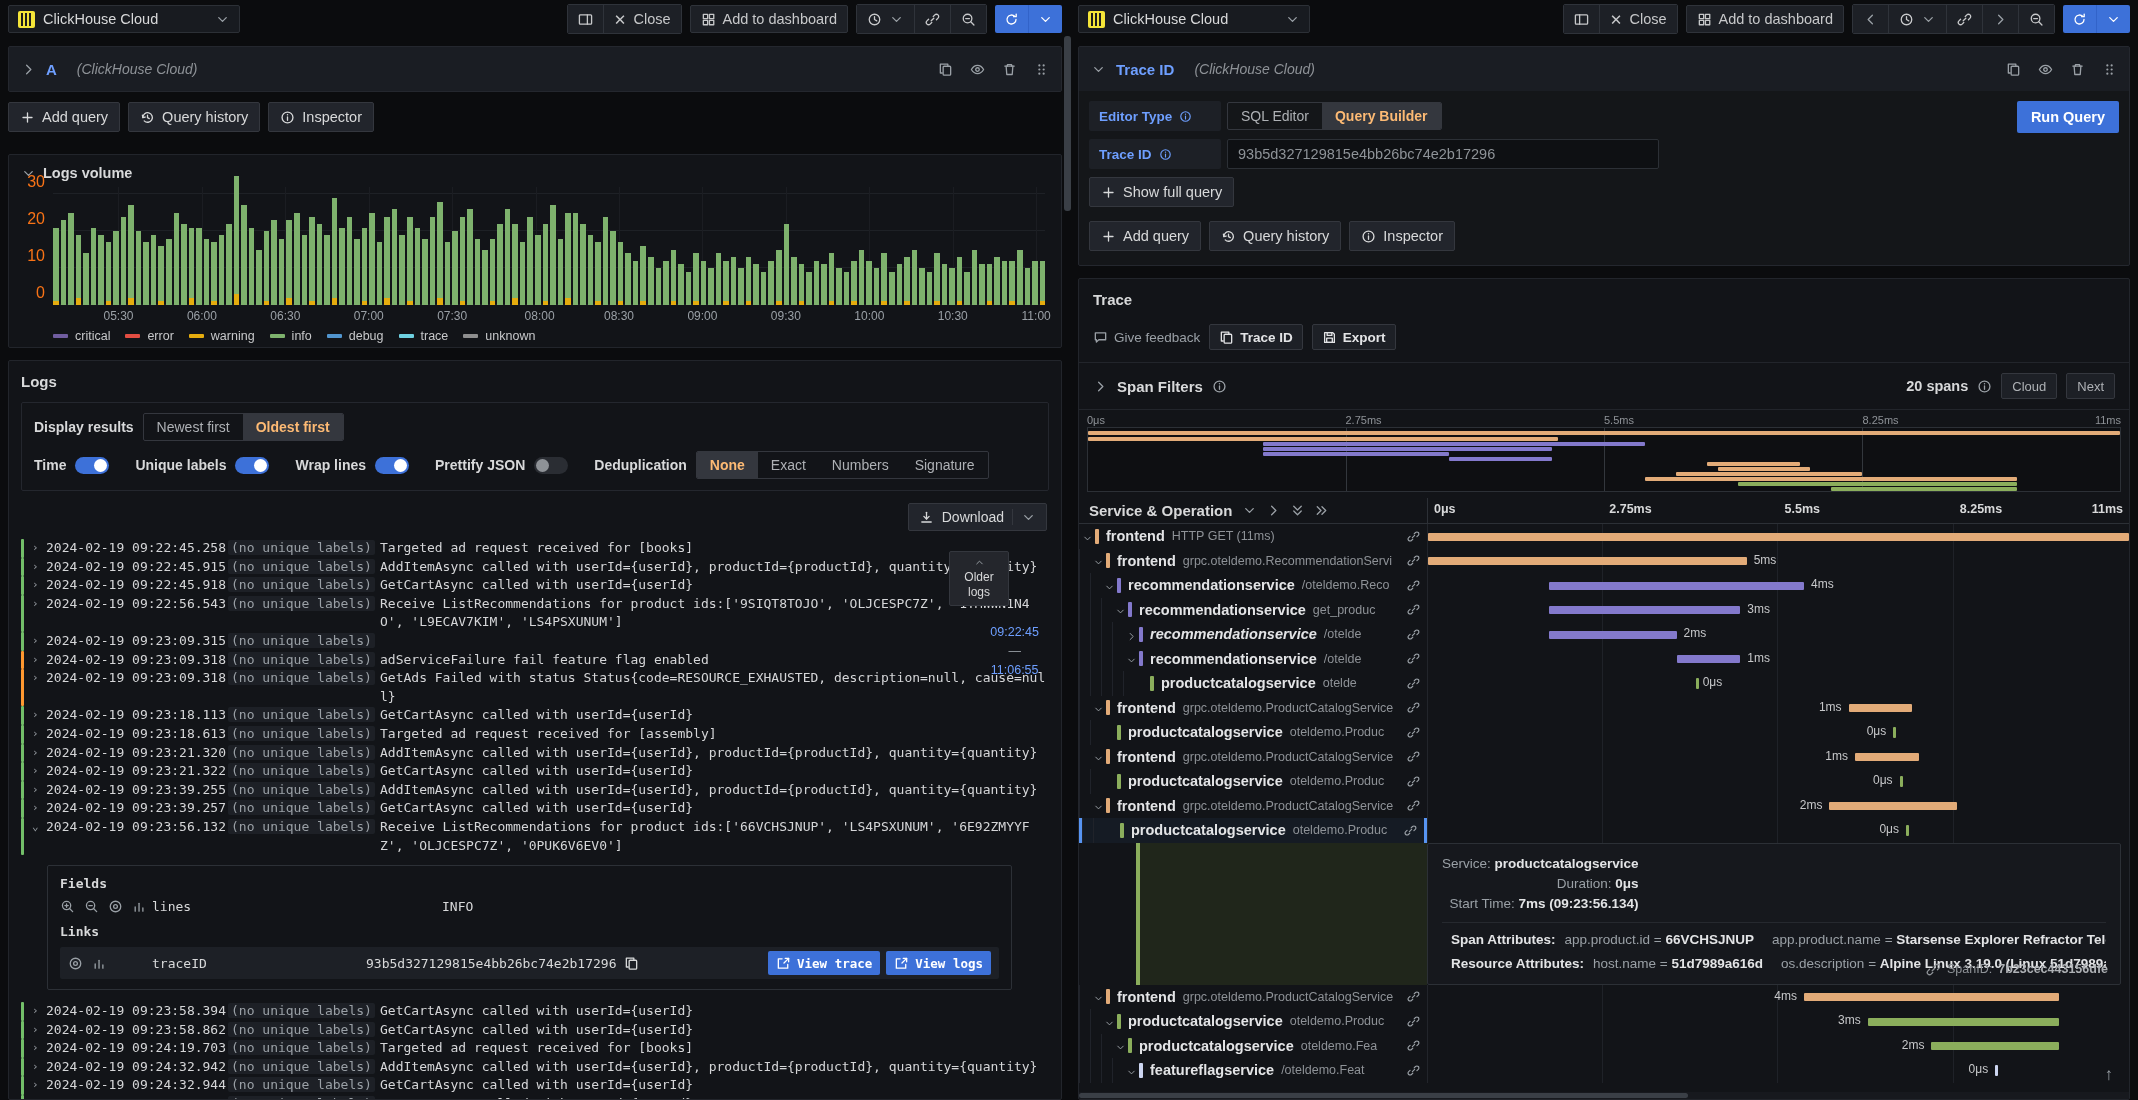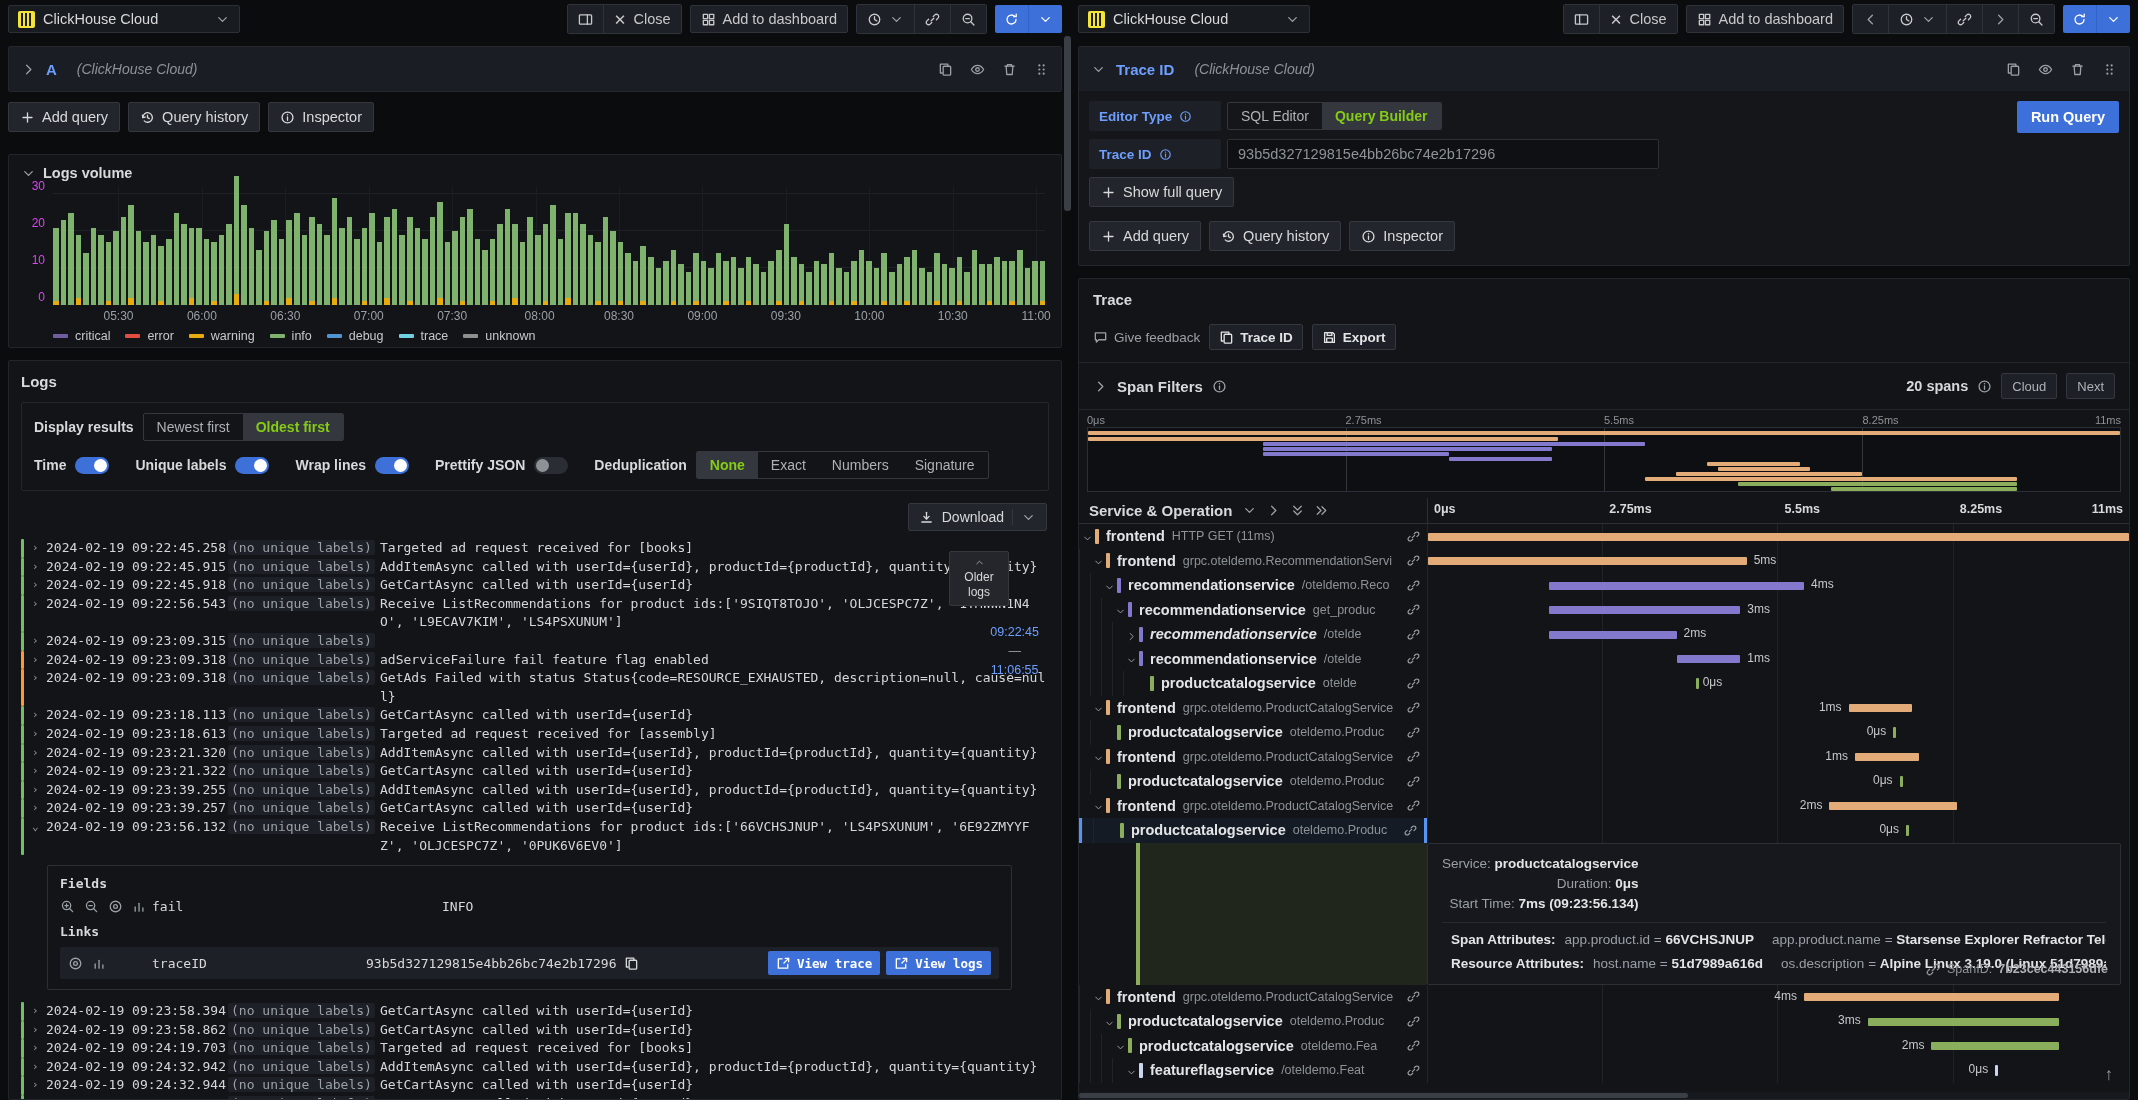--- a/index.html
+++ b/index.html
@@ -37,21 +37,21 @@
   .qbtns{display:flex;gap:8px;margin-top:10px}
   .sbtn{display:flex;align-items:center;gap:7px;background:#22252c;border:1px solid #34373e;border-radius:2px;color:#d8d9da;height:30px;padding:0 11px;font-size:14.5px;font-weight:500;font-family:inherit;cursor:pointer}
   .chev{color:#9aa0a6}
   
   .panel{border:1px solid #22252b;border-radius:2px;background:#121418;margin-top:12px}
   .panel.lv{margin-top:22px;padding:8px 10px 6px;flex:0 0 194px}
   .phead{display:flex;align-items:center;gap:7px;font-size:14.5px;font-weight:700;color:#d8d9da;padding:2px 2px 6px}
   
   .lv-wrap{position:relative;height:150px}
   .lv-y{position:absolute;left:0;top:0;width:30px;height:118px}
-  .lv-y span{position:absolute;right:4px;font-size:12px;color:#d946ef;transform:translateY(-50%)}
+  .lv-y span{position:absolute;right:4px;font-size:16px;color:#f97316;transform:translateY(-50%)}
   .lv-plot{position:absolute;left:34px;right:6px;top:0;height:118px}
   .lv-grid-h{position:absolute;left:0;right:0;height:1px;background:#1e2126}
   .lv-grid-v{position:absolute;top:0;bottom:0;width:1px;background:#1b1d22}
   .lv-bars{position:absolute;left:0;right:0;bottom:0;top:0;display:flex;align-items:flex-end;gap:2px}
   .lv-bar{flex:1;display:flex;flex-direction:column-reverse}
   .lv-bar i{display:block}
   .lv-x{position:absolute;left:34px;right:6px;top:122px;height:16px}
   .lv-x span{position:absolute;font-size:12px;color:#9aa0a6;transform:translateX(-50%)}
   .lv-legend{position:absolute;left:34px;top:142px;display:flex;gap:15px;align-items:center}
   .lv-legend .li{display:flex;align-items:center;gap:7px;font-size:12.5px;color:#c7c8ca;cursor:pointer}
@@ -64,21 +64,21 @@
   .crow + .crow{margin-top:10px}
   .ctl{display:flex;align-items:center;gap:9px}
   .clabel{font-size:14px;font-weight:700;color:#d8d9da}
   .toggle{width:34px;height:17px;border-radius:9px;position:relative;cursor:pointer;background:#2a2d33}
   .toggle.on{background:#3d71d9}
   .toggle i{position:absolute;top:2px;width:13px;height:13px;border-radius:50%;background:#fff;left:2px}
   .toggle.on i{left:auto;right:2px}
   .toggle:not(.on) i{background:#8e9297}
   .seg{display:flex;border:1px solid #34373e;border-radius:2px;overflow:hidden;height:28px}
   .seg .op{display:flex;align-items:center;padding:0 13px;font-size:14px;color:#aeb1b5;cursor:pointer;background:transparent}
-  .seg .op.sel{background:#34373e;color:#84cc16;font-weight:700}
+  .seg .op.sel{background:#34373e;color:#fdba74;font-weight:700}
   .dl-row{display:flex;justify-content:flex-end;margin:12px 2px 4px}
   .dl-btn{display:flex;align-items:center;gap:8px;background:#22252c;border:1px solid #34373e;border-radius:2px;height:28px;padding:0 10px;color:#d8d9da;font-size:14px;cursor:pointer}
   .dl-btn .sep{width:1px;height:16px;background:#34373e}
   
   .log-scroll{position:relative;flex:1;overflow:hidden;margin-top:4px}
   .lrow{display:flex;align-items:stretch;font-size:13px;line-height:18.6px;color:#d5d6d8;cursor:pointer}
   .lbar{flex:0 0 3px;border-radius:1px;margin-right:8px}
   .lbar.info{background:#73bf69}.lbar.warning{background:#ff9830}
   .lchev{flex:0 0 14px;color:#9aa0a6;font-size:11px}
   .ltime{flex:0 0 182px;white-space:nowrap}
@@ -1107,21 +1107,21 @@
                   <i class="ic"><svg class="icsvg" viewBox="0 0 16 16">
                       <circle cx="8" cy="8" r="5.6"></circle>
                       <circle cx="8" cy="8" r="2"></circle>
                     </svg></i>
                   <i class="ic"><svg class="icsvg" viewBox="0 0 16 16">
                       <line x1="3.4" y1="13" x2="3.4" y2="8.4"></line>
                       <line x1="7.5" y1="13" x2="7.5" y2="4.6"></line>
                       <line x1="11.6" y1="13" x2="11.6" y2="9.6"></line>
                     </svg></i>
                 </div>
-                <span class="fldname mono">fail</span>
+                <span class="fldname mono">lines</span>
                 <span class="fldval mono">INFO</span>
               </div>
               <h4>Links</h4>
               <div class="linkrow">
                 <div class="fldicons">
                   <i class="ic"><svg class="icsvg" viewBox="0 0 16 16">
                       <circle cx="8" cy="8" r="5.6"></circle>
                       <circle cx="8" cy="8" r="2"></circle>
                     </svg></i>
                   <i class="ic"><svg class="icsvg" viewBox="0 0 16 16">

